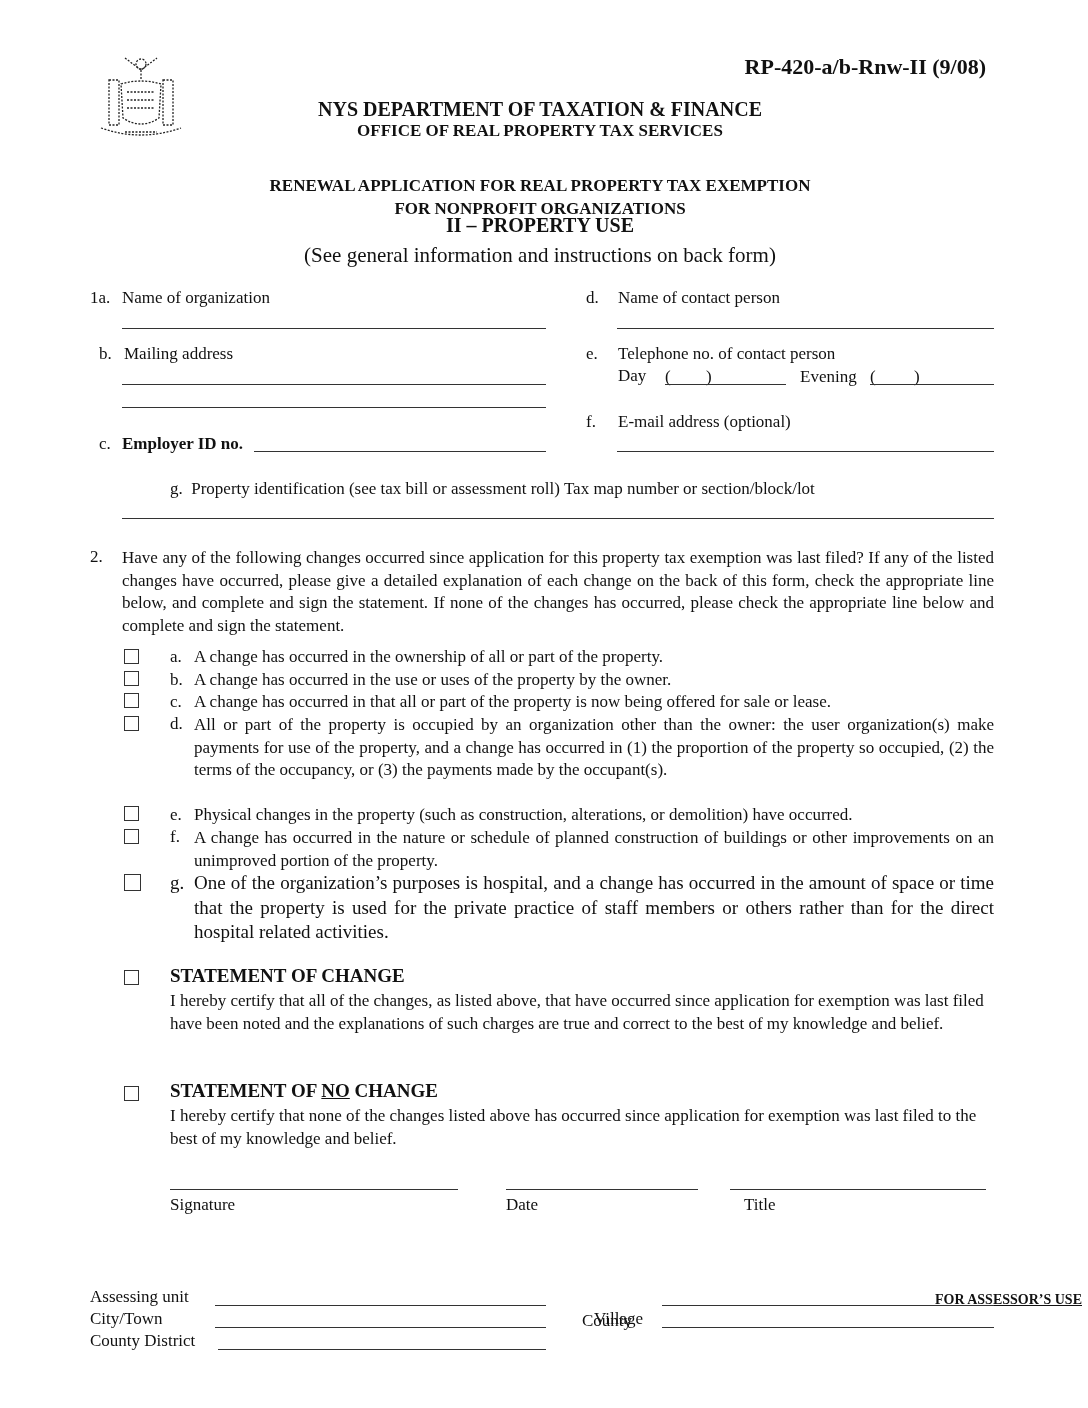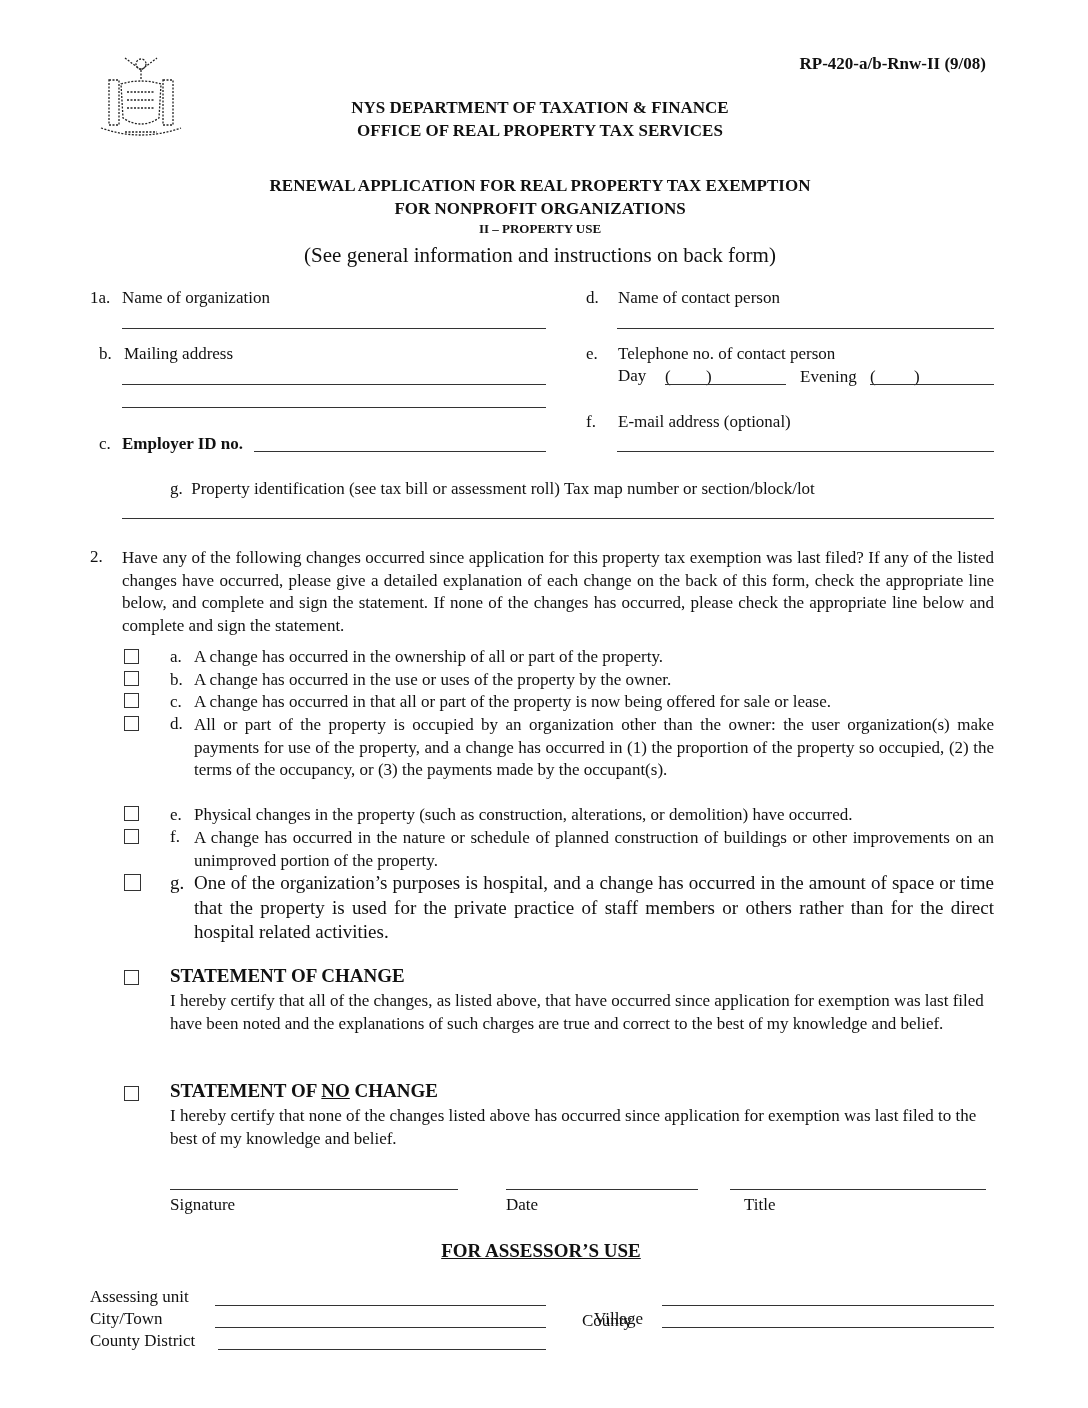--- a/index.html
+++ b/index.html
@@ -23,28 +23,28 @@
       <path d="M46 20 L46 30"></path>
       <rect x="14" y="30" width="10" height="45"></rect>
       <rect x="68" y="30" width="10" height="45"></rect>
       <path d="M26 34 Q46 28 66 34 L64 68 Q46 80 28 68 Z"></path>
       <path d="M32 42 H60 M32 50 H60 M32 58 H60"></path>
       <path d="M6 78 Q46 92 86 78"></path>
       <path d="M30 82 H62"></path>
     </g>
   </svg>
 </div>
-<div class="abs b" style="right:102px;top:54px;font-size:17px;">RP-420-a/b-Rnw-II (9/08)</div>
+<div class="abs b" style="right:102px;top:54px;font-size:22px;">RP-420-a/b-Rnw-II (9/08)</div>
 
-<div class="abs b center" style="left:0;width:1080px;top:98px;font-size:17px;">NYS DEPARTMENT OF TAXATION &amp; FINANCE</div>
+<div class="abs b center" style="left:0;width:1080px;top:98px;font-size:20px;">NYS DEPARTMENT OF TAXATION &amp; FINANCE</div>
 <div class="abs b center" style="left:0;width:1080px;top:121px;font-size:17px;">OFFICE OF REAL PROPERTY TAX SERVICES</div>
 
 <div class="abs b center" style="left:0;width:1080px;top:176px;font-size:17px;">RENEWAL APPLICATION FOR REAL PROPERTY TAX EXEMPTION</div>
 <div class="abs b center" style="left:0;width:1080px;top:199px;font-size:17px;">FOR NONPROFIT ORGANIZATIONS</div>
-<div class="abs b center" style="left:0;width:1080px;top:221px;font-size:13px;">II – PROPERTY USE</div>
+<div class="abs b center" style="left:0;width:1080px;top:214px;font-size:20px;">II – PROPERTY USE</div>
 <div class="abs center" style="left:0;width:1080px;top:243px;font-size:21px;">(See general information and instructions on back form)</div>
 
 <span class="abs" style="left:90px;top:288px;">1a.</span>
 <span class="abs" style="left:122px;top:288px;">Name of organization</span>
 <div class="line" style="left:122px;width:424px;top:328px;"></div>
 
 <span class="abs" style="left:99px;top:344px;">b.</span>
 <span class="abs" style="left:124px;top:344px;">Mailing address</span>
 <div class="line" style="left:122px;width:424px;top:384px;"></div>
 <div class="line" style="left:122px;width:424px;top:407px;"></div>
@@ -114,21 +114,21 @@
 <div class="abs b" style="left:170px;top:1080px;font-size:19px;white-space:pre;"><span>STATEMENT OF </span><span class="u">NO</span><span> CHANGE</span></div>
 <div class="abs" style="left:170px;width:824px;top:1105px;line-height:22.5px;">I hereby certify that none of the changes listed above has occurred since application for exemption was last filed to the best of my knowledge and belief.</div>
 
 <div class="line" style="left:170px;width:288px;top:1189px;"></div>
 <span class="abs" style="left:170px;top:1195px;">Signature</span>
 <div class="line" style="left:506px;width:192px;top:1189px;"></div>
 <span class="abs" style="left:506px;top:1195px;">Date</span>
 <div class="line" style="left:730px;width:256px;top:1189px;"></div>
 <span class="abs" style="left:744px;top:1195px;">Title</span>
 
-<div class="abs b center u" style="left:0;width:1082px;top:1240px;font-size:19px;">FOR ASSESSOR’S USE</div>
+<div class="abs b center u" style="left:0;width:1082px;top:1292px;font-size:14px;text-align:right;">FOR ASSESSOR’S USE</div>
 
 <span class="abs" style="left:90px;top:1287px;">Assessing unit</span>
 <div class="line" style="left:215px;width:331px;top:1305px;"></div>
 <span class="abs" style="left:90px;top:1309px;">City/Town</span>
 <div class="line" style="left:215px;width:331px;top:1327px;"></div>
 <span class="abs" style="left:90px;top:1331px;">County District</span>
 <div class="line" style="left:218px;width:328px;top:1349px;"></div>
 
 <span class="abs" style="left:582px;top:1287px;margin-top:24px;">County</span>
 <div class="line" style="left:662px;width:332px;top:1305px;"></div>

